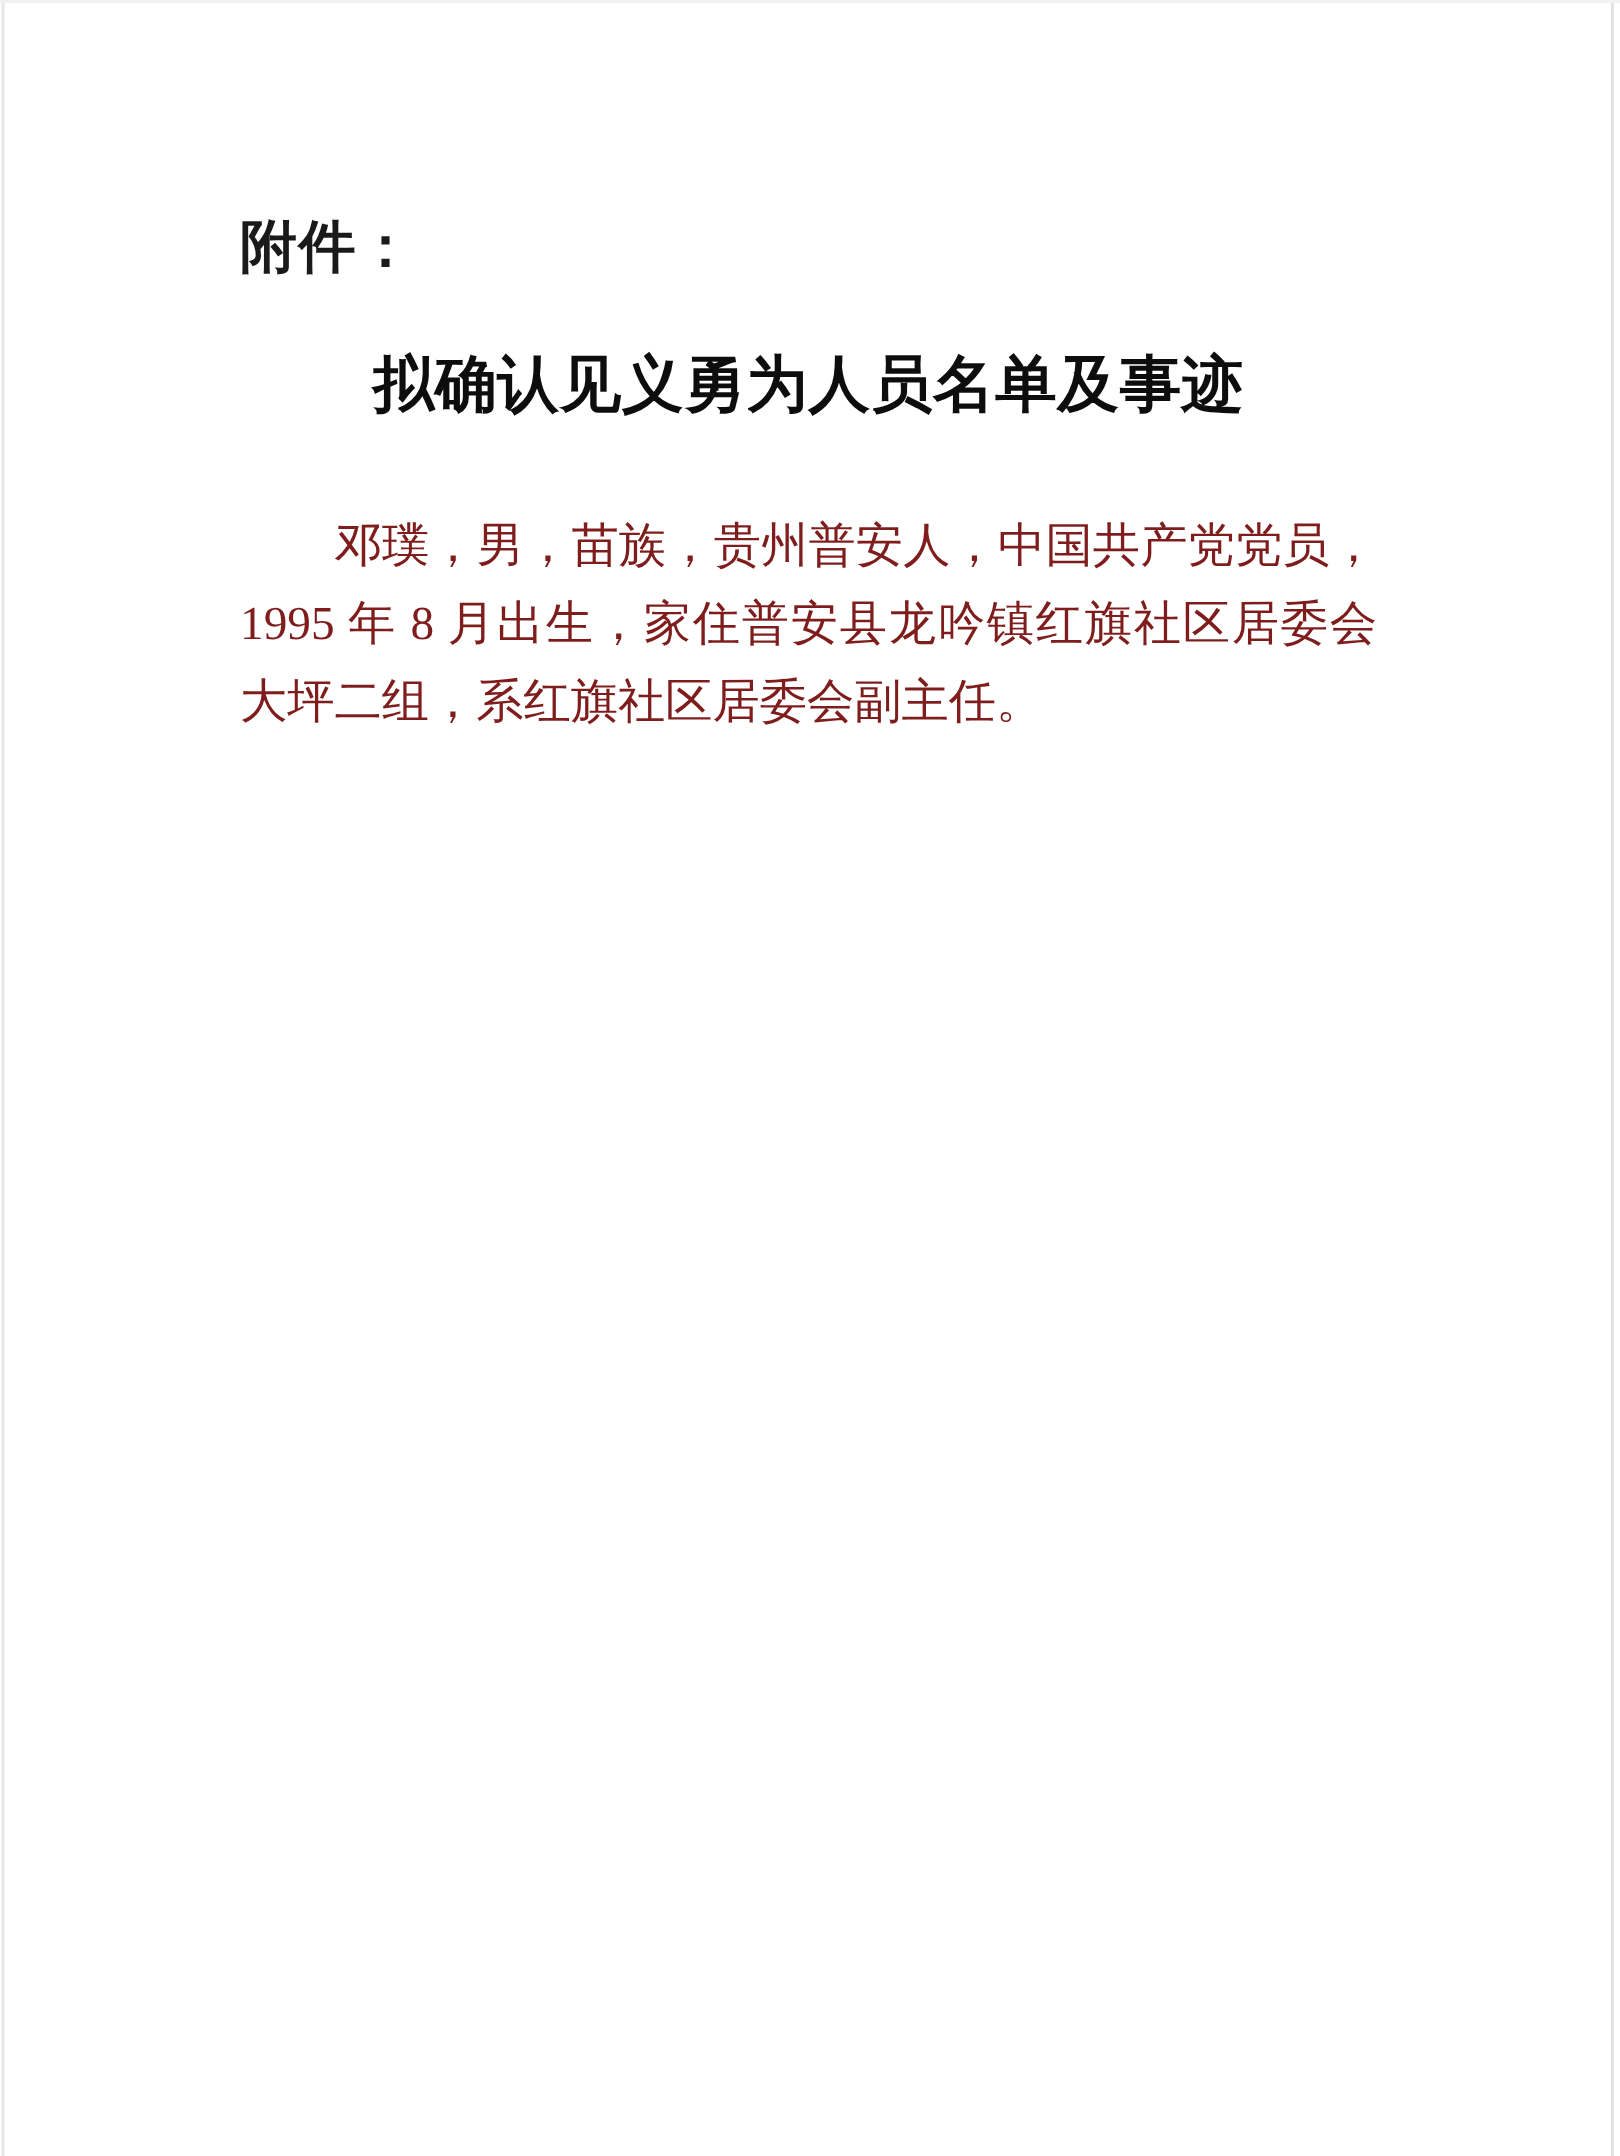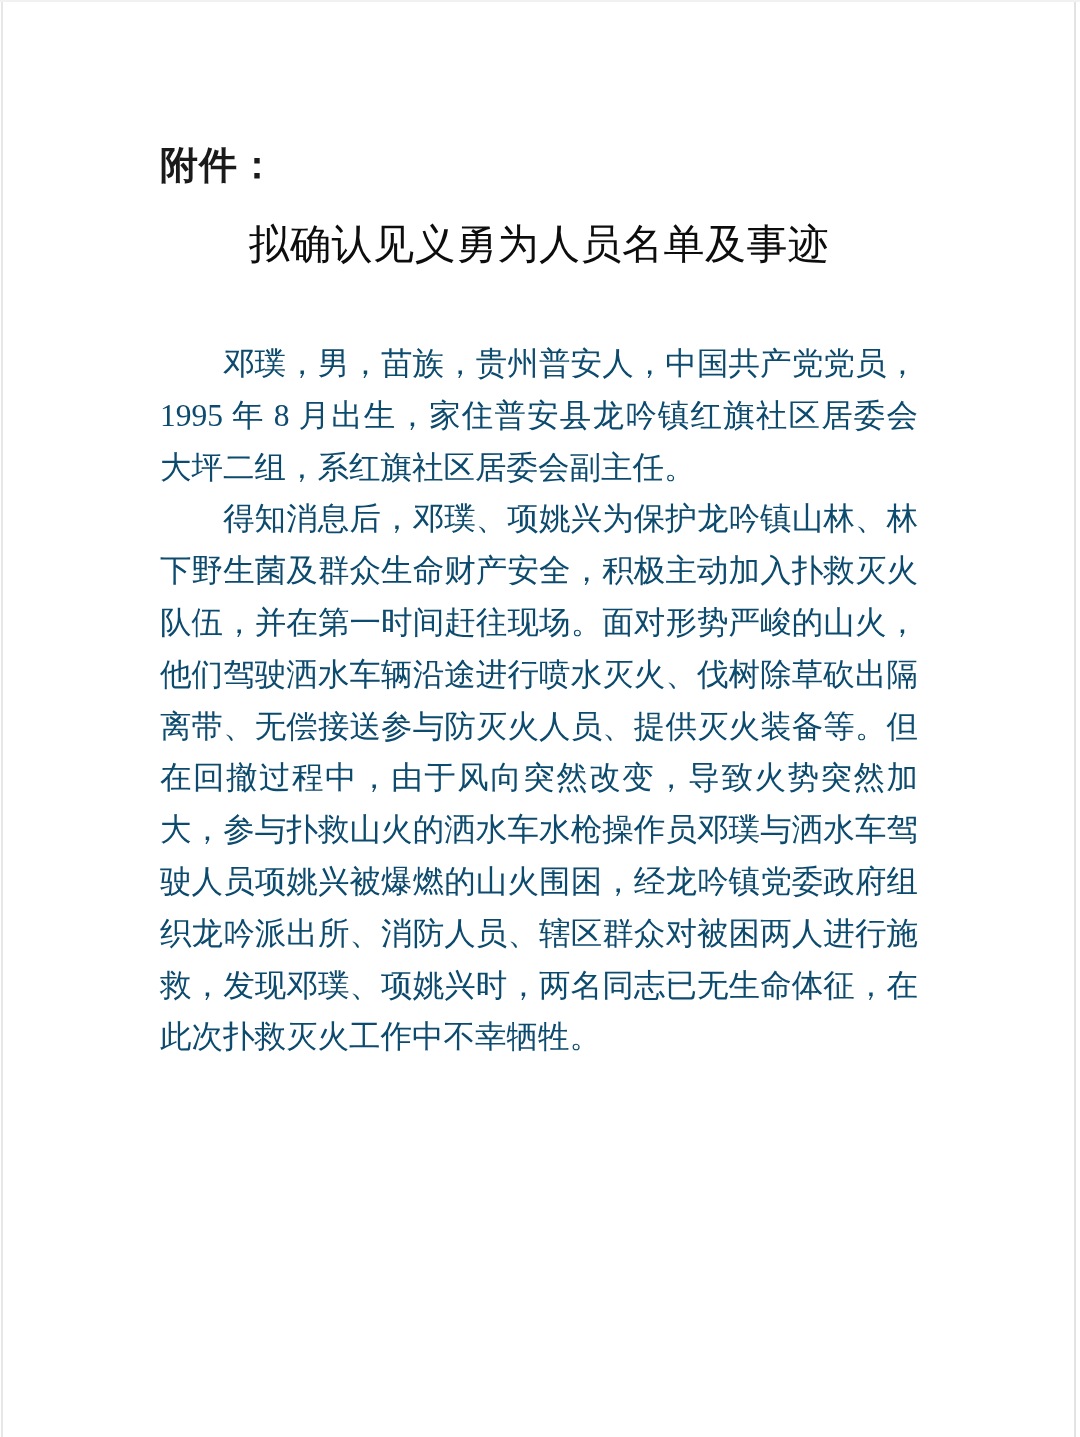--- a/index.html
+++ b/index.html
@@ -37,54 +37,53 @@
     font-family: "Liberation Sans", sans-serif;
     font-weight: 700;
     font-size: 38px;
     line-height: 1.1;
     color: #1a1a1a;
     letter-spacing: 1px;
   }
   .title {
     position: absolute;
     left: 160px;
-    top: 220px;
+    top: 232px;
     width: 758px;
     margin: 0;
     text-align: center;
     font-family: "Liberation Serif", serif;
-    font-weight: 400;
+    font-weight: 700;
     font-size: 41px;
     line-height: 1.1;
     color: #0d0d0d;
     letter-spacing: 0.5px;
   }
   .body-text {
     position: absolute;
     left: 160px;
     top: 336px;
     width: 758px;
     font-family: "Liberation Serif", serif;
     font-size: 31.5px;
     line-height: 51.8px;
-    color: #0c4a6e;
+    color: #7f1d1d;
     text-align: justify;
     text-justify: inter-character;
   }
   .body-text p {
     margin: 0;
     padding: 0;
     text-indent: 2em;
   }
 </style>
 </head>
 <body>
 
 <div class="page">
   <div class="attachment">附件：</div>
 
   <h1 class="title">拟确认见义勇为人员名单及事迹</h1>
 
   <div class="body-text">
     <p>邓璞，男，苗族，贵州普安人，中国共产党党员，1995 年 8 月出生，家住普安县龙吟镇红旗社区居委会大坪二组，系红旗社区居委会副主任。</p>
-    <p>得知消息后，邓璞、项姚兴为保护龙吟镇山林、林下野生菌及群众生命财产安全，积极主动加入扑救灭火队伍，并在第一时间赶往现场。面对形势严峻的山火，他们驾驶洒水车辆沿途进行喷水灭火、伐树除草砍出隔离带、无偿接送参与防灭火人员、提供灭火装备等。但在回撤过程中，由于风向突然改变，导致火势突然加大，参与扑救山火的洒水车水枪操作员邓璞与洒水车驾驶人员项姚兴被爆燃的山火围困，经龙吟镇党委政府组织龙吟派出所、消防人员、辖区群众对被困两人进行施救，发现邓璞、项姚兴时，两名同志已无生命体征，在此次扑救灭火工作中不幸牺牲。</p>
   </div>
 </div>
 
 </body></html>

